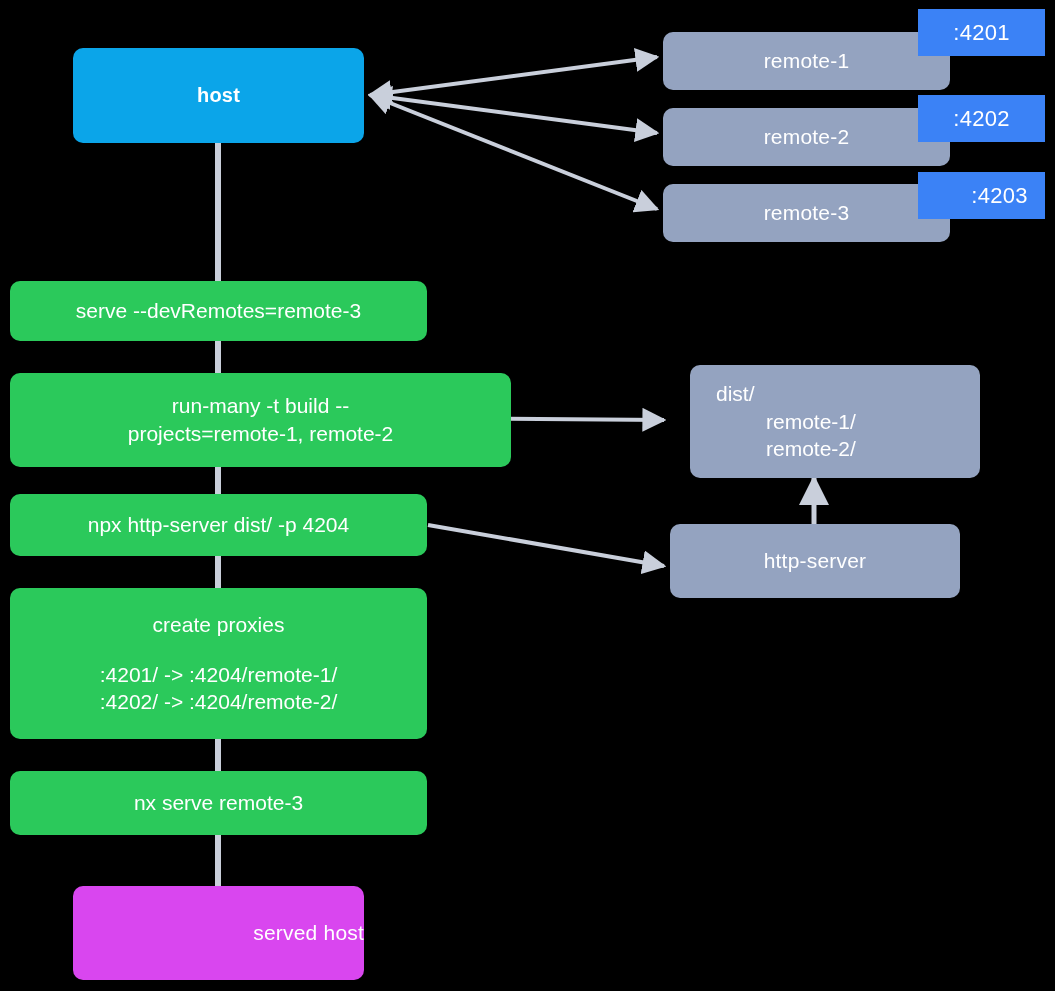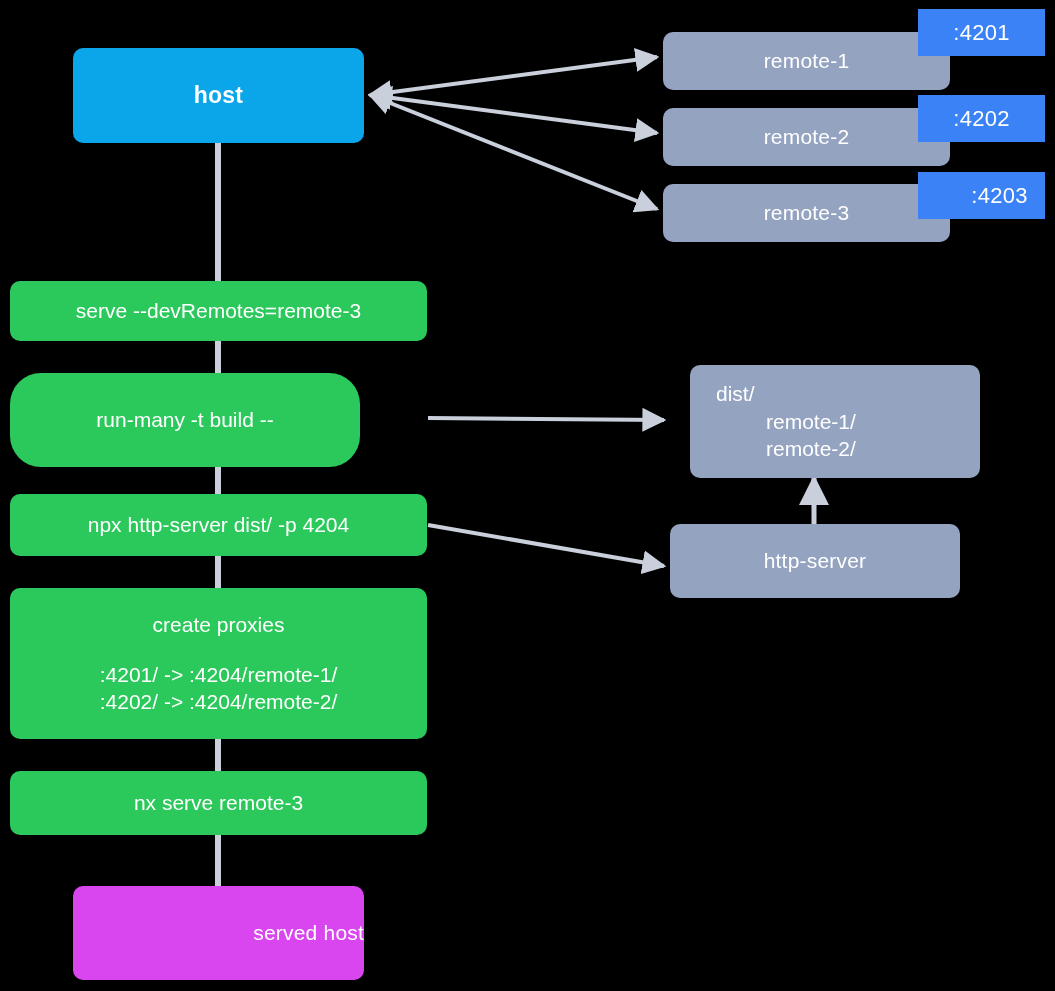--- a/index.html
+++ b/index.html
@@ -33,21 +33,21 @@
     align-items: center;
     justify-content: center;
     border-radius: 10px;
     color: #ffffff;
     text-align: center;
     line-height: 1.32;
   }
   .node-host {
     background: #0BA5E9;
     font-weight: bold;
-    font-size: 23px;
+    font-size: 20px;
     letter-spacing: 0.2px;
   }
   .node-served {
     background: #d946ef;
     font-weight: normal;
     font-size: 21px;
     letter-spacing: 0.2px;
     align-items: flex-end;
   }
   .node-gray {
@@ -141,22 +141,23 @@
     <span class="line-block">remote-3</span>
   </div>
   <div class="node node-badge" style="left:918px; top:172px; width:127px; height:47px;padding-left:36px;">
     <span class="line-block">:4203</span>
   </div>
 
   <div class="node node-green" style="left:10px; top:281px; width:417px; height:60px;">
     <span class="line-block">serve --devRemotes=remote-3</span>
   </div>
 
-  <div class="node node-green" style="left:10px; top:373px; width:350px; height:94px;border-radius:31px;">
+  <div class="node node-green" style="left:10px; top:373px; width:501px; height:94px;">
     <span class="line-block">run-many -t build --</span>
+    <span class="line-block">projects=remote-1, remote-2</span>
   </div>
 
   <div class="node node-green" style="left:10px; top:494px; width:417px; height:62px;">
     <span class="line-block">npx http-server dist/ -p 4204</span>
   </div>
 
   <div class="node node-green" style="left:10px; top:588px; width:417px; height:151px;">
     <span class="line-block">create proxies</span>
     <span class="proxy-gap"></span>
     <span class="line-block">:4201/ -&gt; :4204/remote-1/</span>

